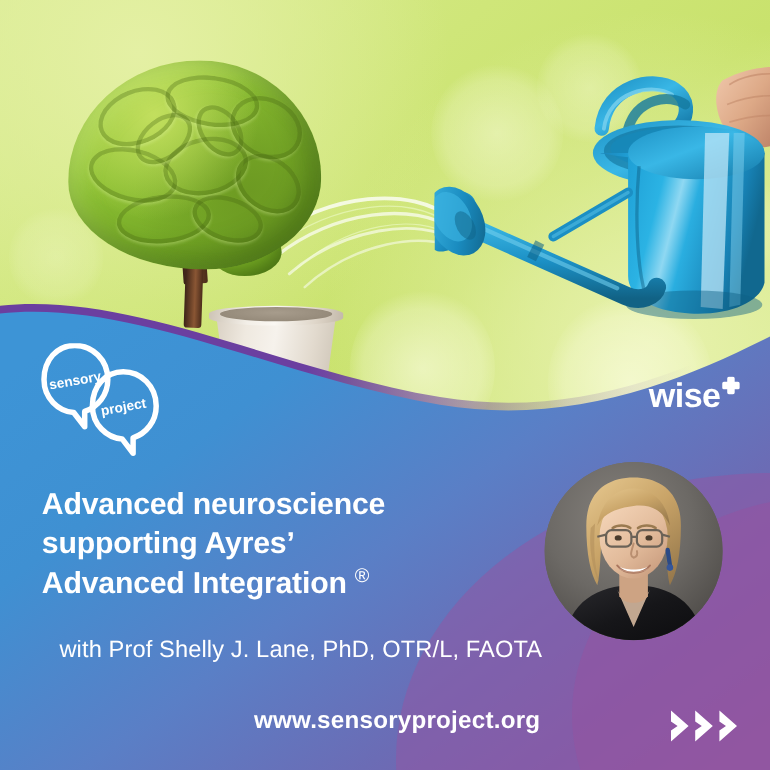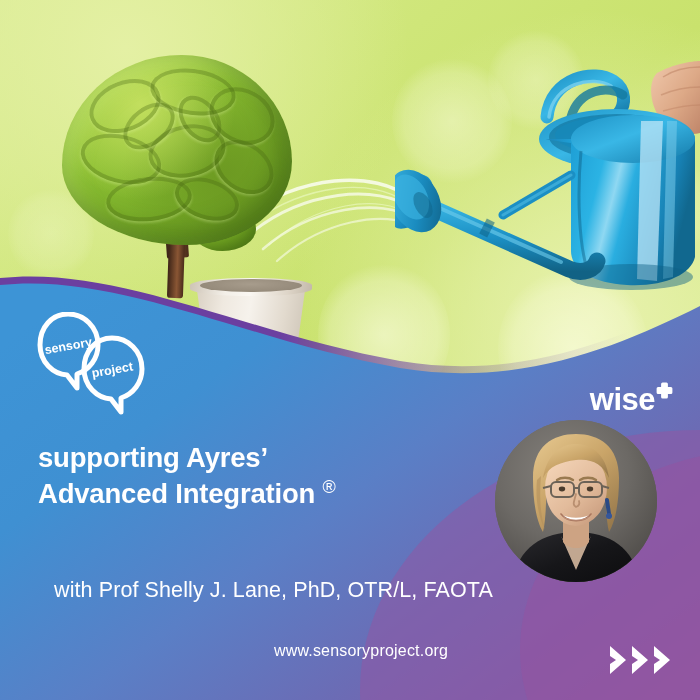--- a/index.html
+++ b/index.html
@@ -103,21 +103,20 @@
   .logo svg text{
     font-family:"Liberation Sans",sans-serif;
     font-weight:700;fill:#fff;
   }
 
   
   .wise{
     position:absolute;right:28px;top:344px;
     color:#fff;font-weight:700;font-size:31px;letter-spacing:-.5px;
     line-height:1;
-    margin-top:40px;
   }
   .wise .plus{
     display:inline-block;position:relative;top:-11px;left:1px;
     width:17px;height:17px;vertical-align:top;
   }
 
   
   .title{
     position:absolute;left:38px;top:440px;width:430px;
     color:#fff;font-weight:700;font-size:27.5px;line-height:1.30;
@@ -134,21 +133,21 @@
   
   .portrait{
     position:absolute;left:495px;top:420px;width:162px;height:162px;
     border-radius:50%;overflow:hidden;
     background:radial-gradient(circle at 42% 34%,#7d7a76 0%,#6a6763 45%,#4e4b48 100%);
   }
 
   
   .url{
     position:absolute;left:0;right:0;top:642px;
-    text-align:center;color:#fff;font-size:16px;font-weight:400;
+    text-align:center;color:#fff;font-size:22px;font-weight:700;
     letter-spacing:.2px;
     padding-left:22px;
   }
   .chevrons{position:absolute;left:608px;top:644px;width:68px;height:32px;}
 </style>
 </head>
 <body>
 
 <div id="poster">
 
@@ -386,20 +385,21 @@
       <path d="M66 94 C73 102, 89 102, 96 94 C89 99, 73 99, 66 94 Z" fill="#ffffff"></path>
       <path d="M66 94 C73 103, 89 103, 96 94" fill="none" stroke="#a9765e" stroke-width="1.6" stroke-linecap="round"></path>
       <path d="M68 97 C74 101, 88 101, 94 97" fill="none" stroke="#c9a08a" stroke-width="1" opacity=".7"></path>
 
       <path d="M112 80 L114 94" stroke="#2b4a86" stroke-width="4" stroke-linecap="round"></path>
       <circle cx="114" cy="96" r="3" fill="#35569a"></circle>
     </svg>
   </div>
 
   <div class="title">
+    <div>Advanced neuroscience</div>
     <div>supporting Ayres’</div>
     <div>
       <span>Advanced Integration</span>
       <span class="reg">®</span>
     </div>
   </div>
 
   <div class="subtitle">with Prof Shelly J. Lane, PhD, OTR/L, FAOTA</div>
 
   <div class="url">www.sensoryproject.org</div>

